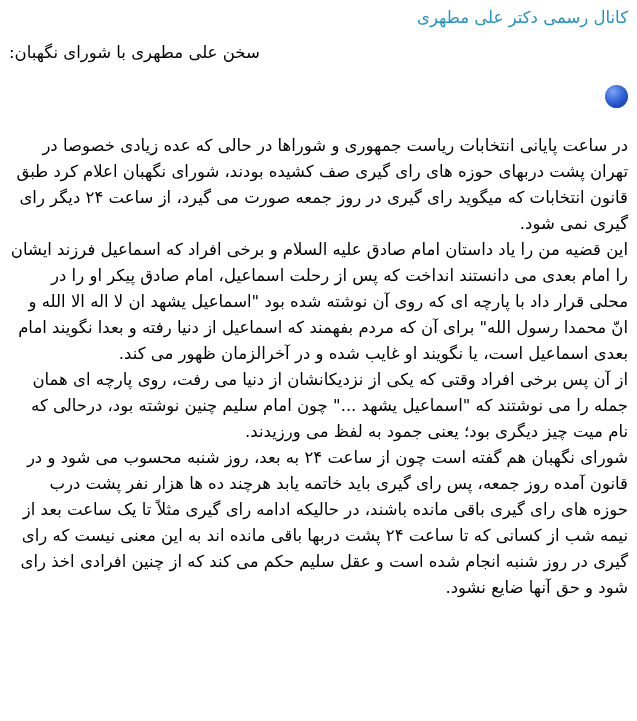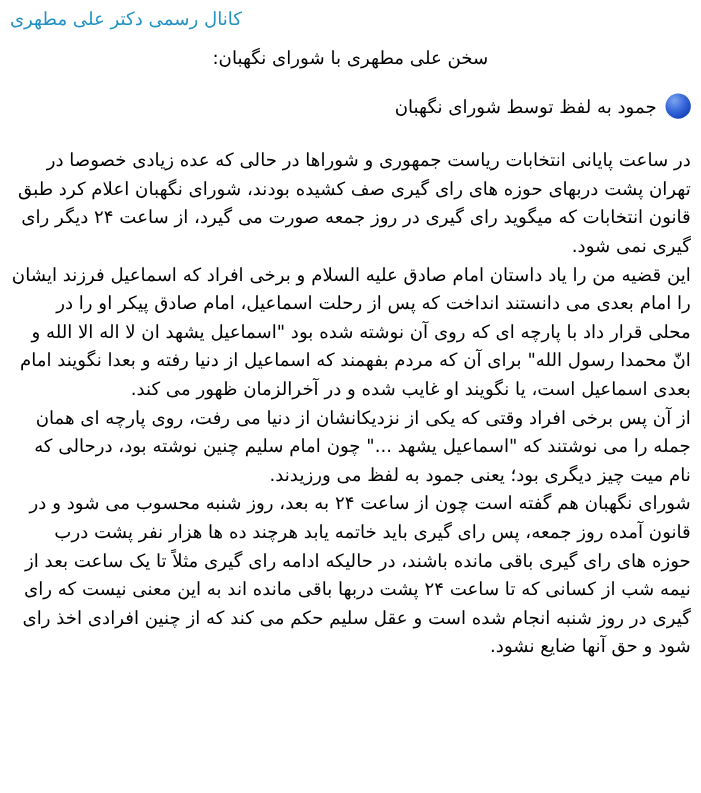--- a/index.html
+++ b/index.html
@@ -17,31 +17,31 @@
   .page {
     box-sizing: border-box;
     width: 637px;
     height: 721px;
     padding: 6px 9px 8px 9px;
   }
   .channel-title {
     display: block;
     direction: rtl;
     unicode-bidi: plaintext;
-    text-align: left;
+    text-align: right;
     color: #2291c3;
     font-size: 16.5px;
     line-height: 24px;
     text-decoration: none;
     cursor: pointer;
     white-space: nowrap;
   }
   .post-title {
     direction: rtl;
-    text-align: center;
+    text-align: left;
     font-size: 16.5px;
     font-weight: normal;
     margin: 11px 0 0 0;
     line-height: 24px;
   }
   .subtitle-line {
     direction: rtl;
     text-align: right;
     margin-top: 19px;
     font-size: 16.5px;
@@ -72,21 +72,21 @@
 </head>
 <body>
 
 <div class="page">
 
   <a class="channel-title">کانال رسمی دکتر علی مطهری</a>
 
   <h1 class="post-title">سخن علی مطهری با شورای نگهبان:</h1>
 
   <div class="subtitle-line">
-    <span class="blue-circle"></span><span>جمود به لفظ توسط شورای نگهبان</span>
+    <span class="blue-circle"></span>
   </div>
 
   <div class="body-text">
     <p>در ساعت پایانی انتخابات ریاست جمهوری و شوراها در حالی که عده زیادی خصوصا در تهران پشت دربهای حوزه های رای گیری صف کشیده بودند، شورای نگهبان اعلام کرد طبق قانون انتخابات که میگوید رای گیری در روز جمعه صورت می گیرد، از ساعت ۲۴ دیگر رای گیری نمی شود.</p>
     <p>این قضیه من را یاد داستان امام صادق علیه السلام و برخی افراد که اسماعیل فرزند ایشان را امام بعدی می دانستند انداخت که پس از رحلت اسماعیل، امام صادق پیکر او را در محلی قرار داد با پارچه ای که روی آن نوشته شده بود "اسماعیل یشهد ان لا اله الا الله و انّ محمدا رسول الله" برای آن که مردم بفهمند که اسماعیل از دنیا رفته و بعدا نگویند امام بعدی اسماعیل است، یا نگویند او غایب شده و در آخرالزمان ظهور می کند.</p>
     <p>از آن پس برخی افراد وقتی که یکی از نزدیکانشان از دنیا می رفت، روی پارچه ای همان جمله را می نوشتند که "اسماعیل یشهد ..." چون امام سلیم چنین نوشته بود، درحالی که نام میت چیز دیگری بود؛ یعنی جمود به لفظ می ورزیدند.</p>
     <p>شورای نگهبان هم گفته است چون از ساعت ۲۴ به بعد، روز شنبه محسوب می شود و در قانون آمده روز جمعه، پس رای گیری باید خاتمه یابد هرچند ده ها هزار نفر پشت درب حوزه های رای گیری باقی مانده باشند، در حالیکه ادامه رای گیری مثلاً تا یک ساعت بعد از نیمه شب از کسانی که تا ساعت ۲۴ پشت دربها باقی مانده اند به این معنی نیست که رای گیری در روز شنبه انجام شده است و عقل سلیم حکم می کند که از چنین افرادی اخذ رای شود و حق آنها ضایع نشود.</p>
   </div>
 
 </div>

